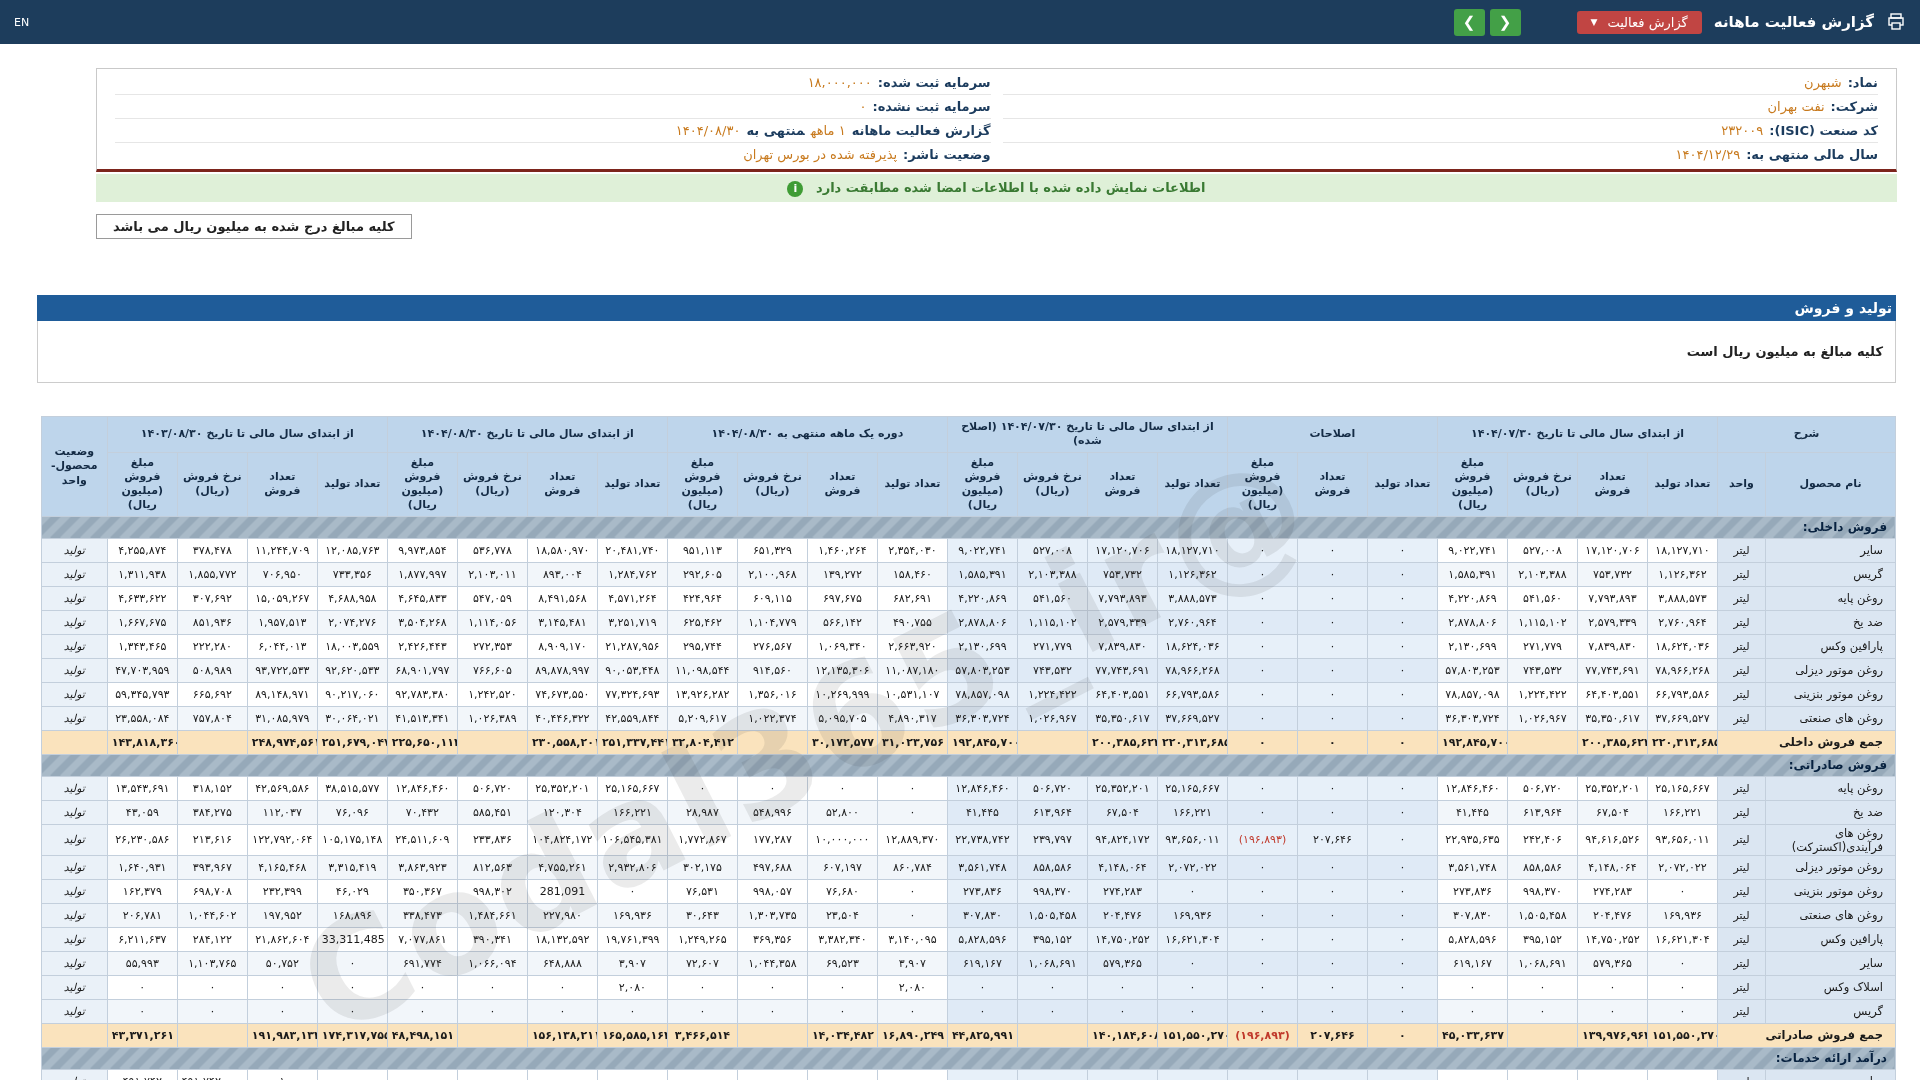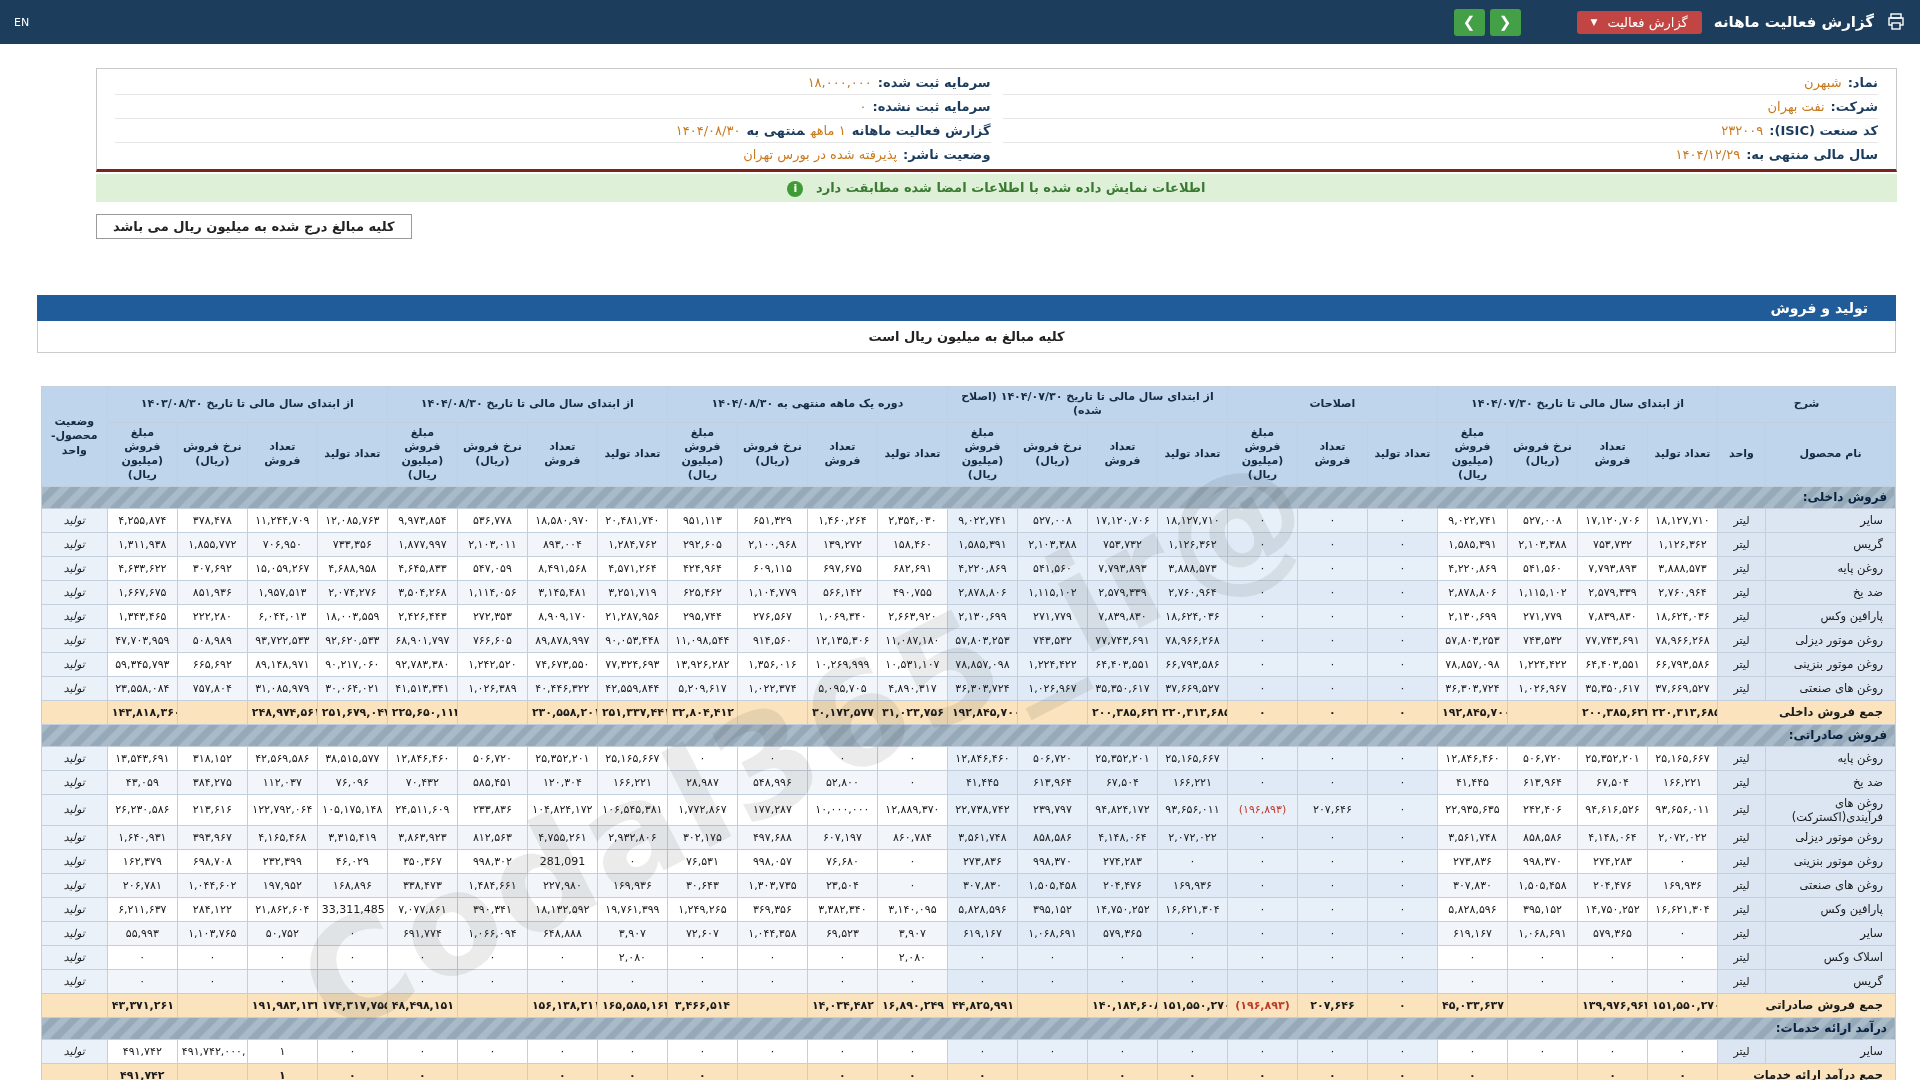--- a/index.html
+++ b/index.html
@@ -22,22 +22,22 @@
   .info-row{height:24px;line-height:24px;border-bottom:1px solid #e6e6e6;font-size:13px;white-space:nowrap;overflow:hidden;}
   .info-col .info-row:last-child{border-bottom:none;}
   .lbl{color:#1c3c5e;font-weight:bold;margin-left:6px;}
   .val{color:#c87a1e;font-weight:normal;margin-left:6px;}
   
   .notice{margin:2px 23px 0 96px;background:#dff0d8;color:#3a7a33;text-align:center;height:28px;line-height:28px;font-size:13px;font-weight:bold;}
   .inf-icon{display:inline-block;width:16px;height:16px;line-height:16px;border-radius:50%;background:#3f9c35;color:#fff;font-size:11px;font-weight:bold;text-align:center;vertical-align:middle;margin-right:8px;font-style:normal;}
   
   .amounts-box{width:fit-content;margin:12px auto 0 96px;border:1px solid #9a9a9a;padding:4px 16px;font-size:13px;font-weight:bold;color:#222;background:#fff;}
   
-  .prod-bar{margin:56px 24px 0 37px;background:#1f5c99;color:#fff;font-weight:bold;font-size:14px;padding:5px 28px;}
-  .amounts-row{margin:0 24px 0 37px;border:1px solid #ccc;border-top:none;background:#fff;font-size:13px;font-weight:bold;padding:8px 12px;color:#222;text-align:center;}
+  .prod-bar{margin:56px 24px 0 37px;background:#1f5c99;color:#fff;font-weight:bold;font-size:14px;padding:5px 4px;}
+  .amounts-row{margin:0 24px 0 37px;border:1px solid #ccc;border-top:none;background:#fff;font-size:13px;font-weight:bold;padding:23px 12px;color:#222;}
   
   table{margin:33px 24px 0 37px;border-collapse:collapse;table-layout:fixed;width:1854px;}
   th,td{border:1px solid #c3cfdc;overflow:hidden;}
   thead th{background:#bed5eb;font-size:11px;font-weight:bold;color:#142b45;padding:3px 3px;line-height:1.3;}
   thead tr.grp th{height:27px;}
   thead tr.sub th{height:60px;vertical-align:middle;}
   tbody td{height:24px;padding:1px 4px;font-size:11px;color:#1a1a1a;background:#fff;}
   td.num{direction:ltr;unicode-bidi:embed;text-align:center;white-space:nowrap;}
   tr.alt td{background:#f2f6fa;}
   td.tint{background:#e7f0f9;}

